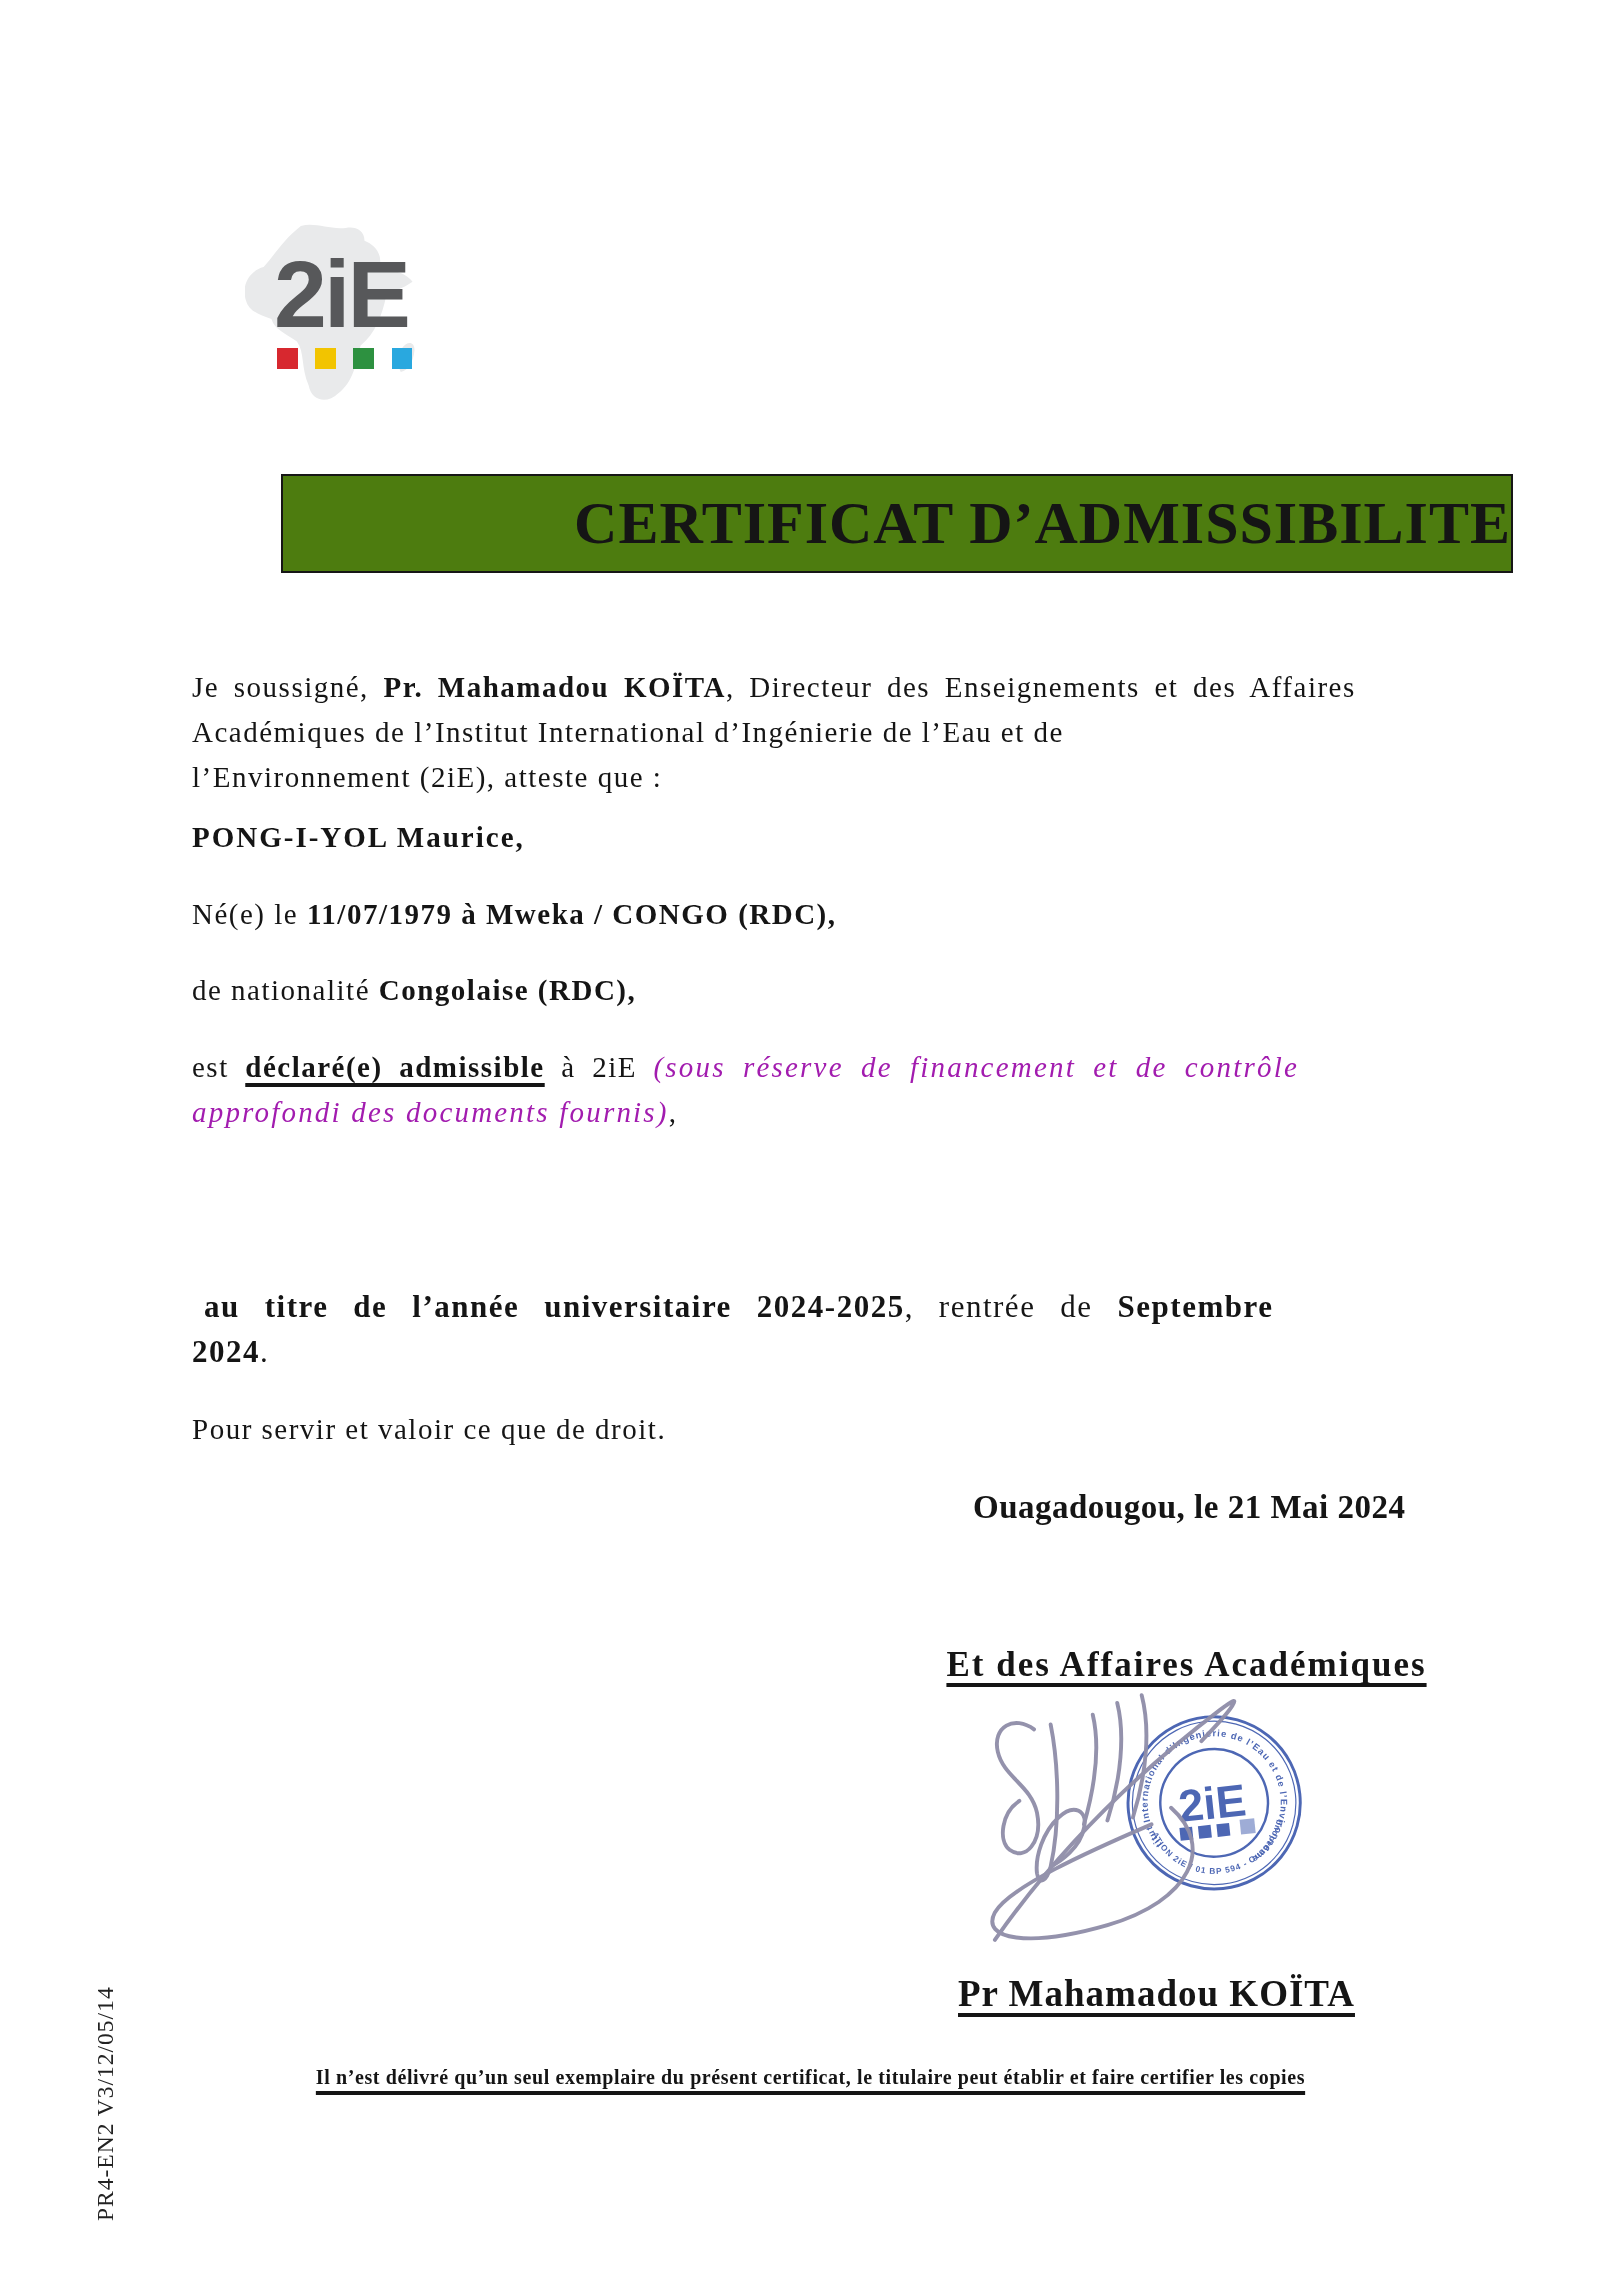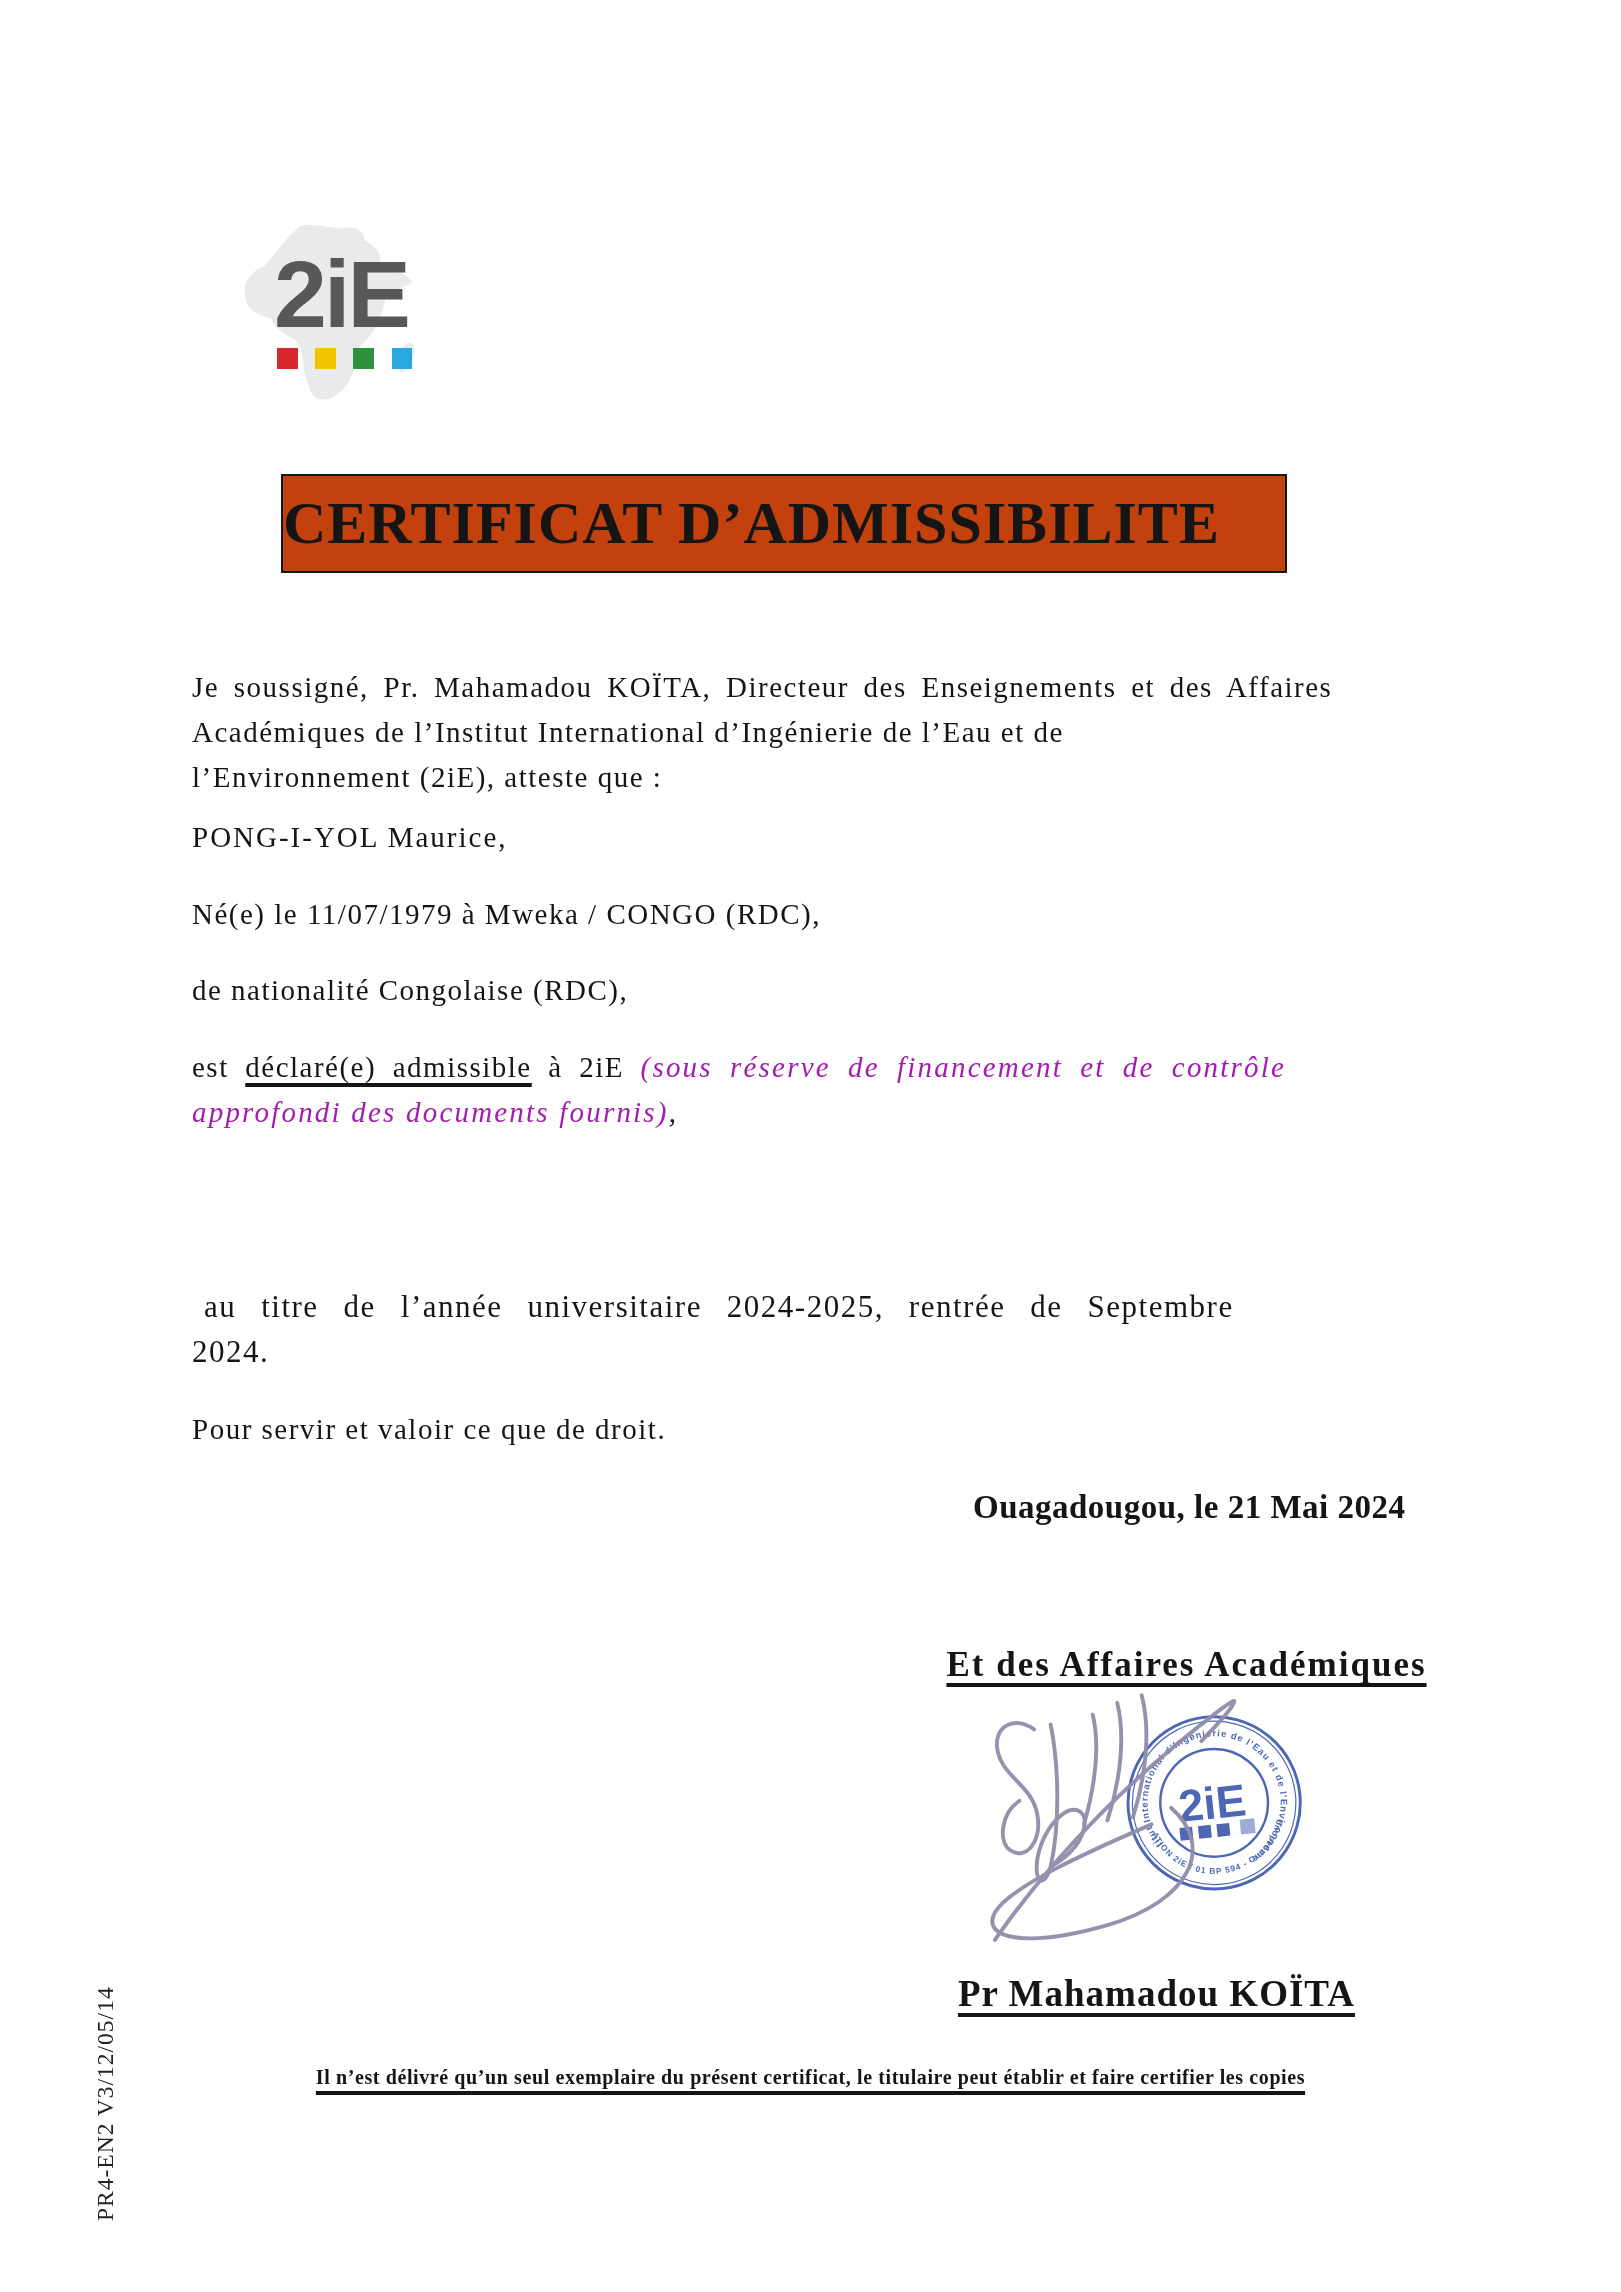--- a/index.html
+++ b/index.html
@@ -14,31 +14,31 @@
   .logo-text {
     font-family:"Liberation Sans","DejaVu Sans",sans-serif;
     font-weight:bold; font-size:95px; line-height:95px;
     color:#57585A; letter-spacing:-2.9px;
   }
   .logo-squares { display:flex; gap:17.6px; }
   .logo-squares span { width:20.6px; height:20.6px; display:block; }
 
   
   .title-box {
-    left:281px; top:474px; width:1006px; height:99px;
-    background:#c2410c; border:2.9px solid #161616; box-sizing:border-box;
-    display:flex; align-items:center; justify-content:flex-start;
+    left:281px; top:474px; width:1232px; height:99px;
+    background:#4d7c0f; border:2.9px solid #161616; box-sizing:border-box;
+    display:flex; align-items:center; justify-content:flex-end;
   }
   .title-text {
     font-size:60px; font-weight:bold; letter-spacing:1px; white-space:nowrap;
   }
 
   
   .bl { white-space:nowrap; font-size:29px; letter-spacing:1.5px; line-height:45px; }
-  .b  { font-weight:normal; }
+  .b  { font-weight:bold; }
   .red { color:#a21caf; font-style:italic; letter-spacing:2.2px; }
   .ws-1 { word-spacing:5.9px; }
   .ws-2 { word-spacing:7.8px; }
   .ws-3 { word-spacing:15.7px; }
   .ul-thick { text-decoration:underline; text-decoration-thickness:3.9px; text-underline-offset:5.9px; }
 
   
   .date-line { font-size:33px; font-weight:bold; letter-spacing:0.5px; white-space:nowrap; }
   .sig-title { width:647px; text-align:center; font-size:35px; font-weight:bold;
                letter-spacing:2px; white-space:nowrap; }

